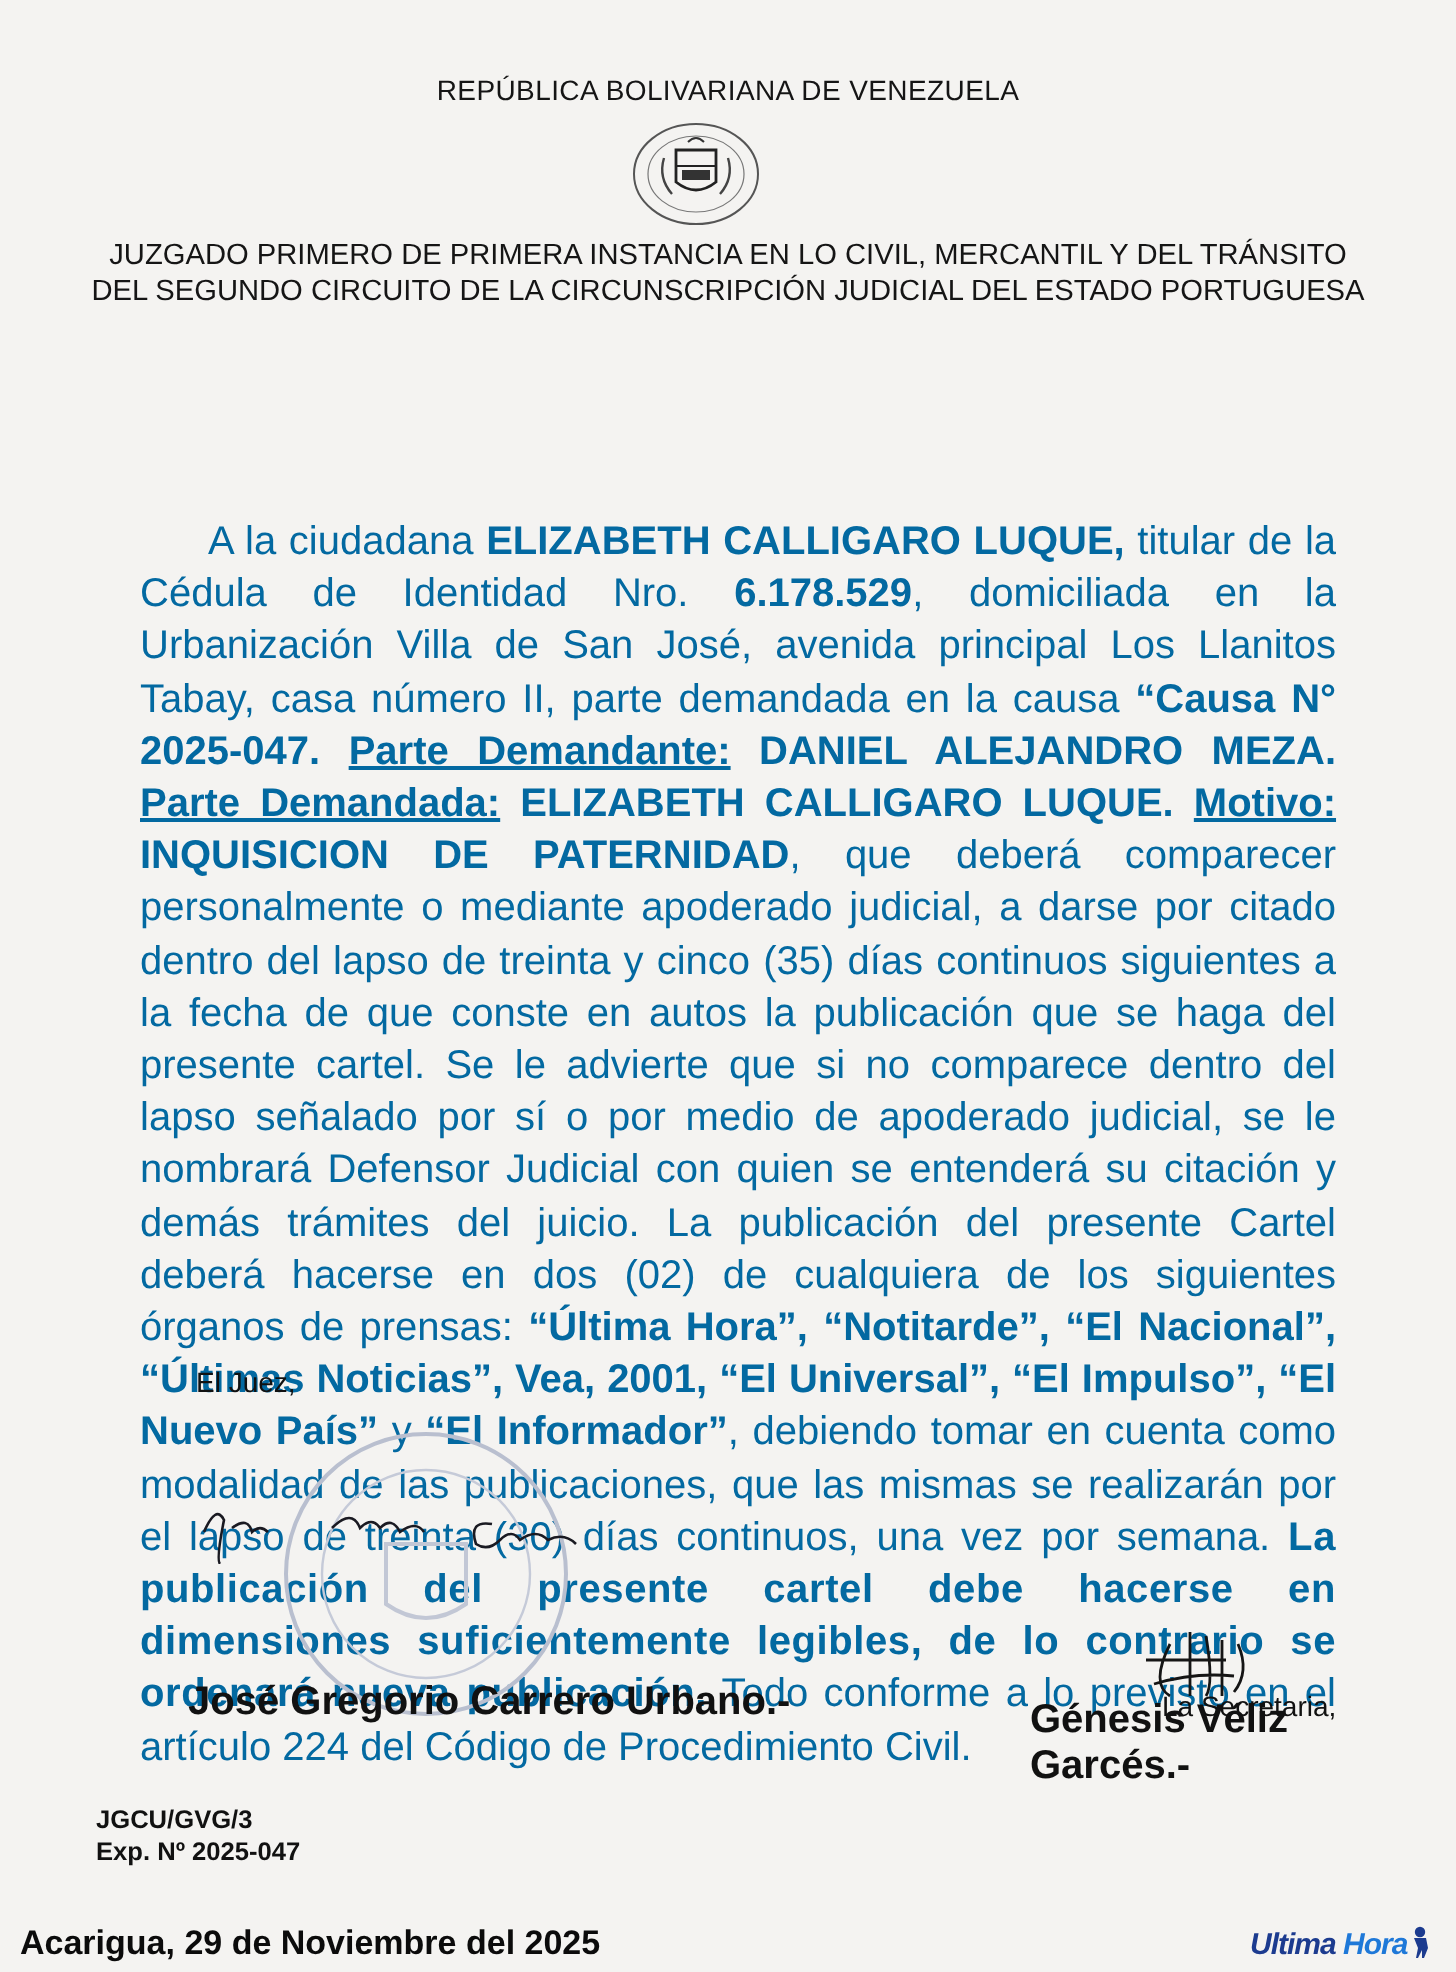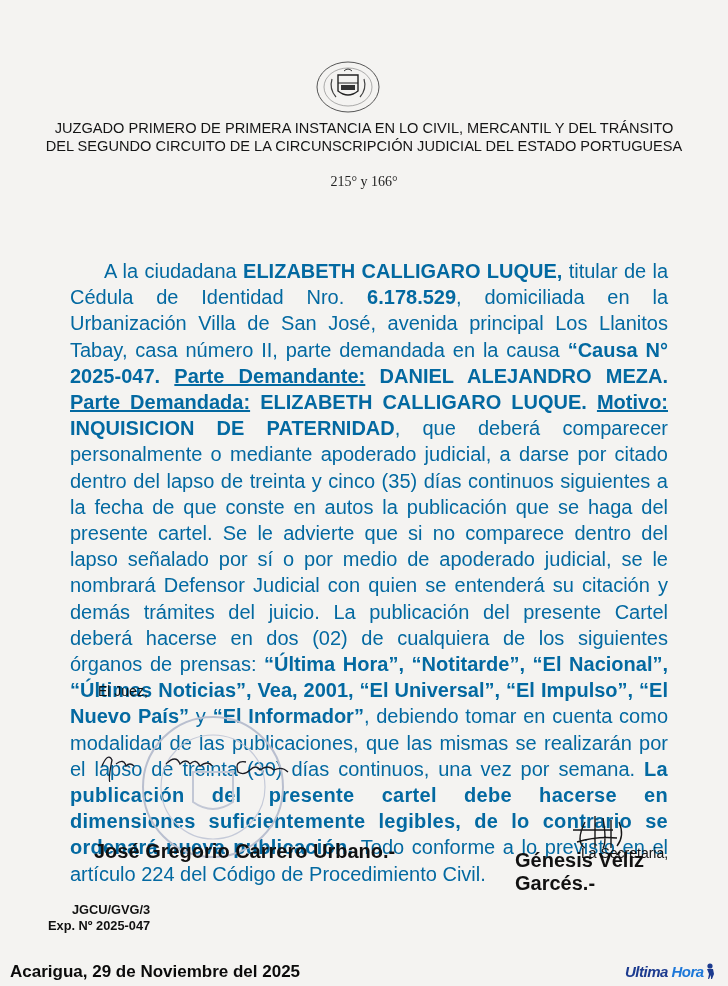--- a/index.html
+++ b/index.html
@@ -30,54 +30,54 @@
   .body-text .b { font-weight: bold; }
   .body-text .u { text-decoration: underline; font-weight: bold; }
   .body-text .strong-sent { font-weight: bold; letter-spacing: 0.3px; }
   .judge-label { position: absolute; left: 98px; top: 683px; font-size: 14px; }
   .judge-name { position: absolute; left: 94px; top: 808px; font-size: 20px; font-weight: bold; margin-top: 32px; }
   .judge-seal { position: absolute; left: 138px; top: 712px; width: 150px; height: 150px; }
   .judge-sig { position: absolute; left: 96px; top: 744px; width: 240px; height: 38px; }
   .sec-label { position: absolute; left: 581px; top: 845px; font-size: 14px; font-family: Liberation Sans, sans-serif; }
   .sec-sig { position: absolute; left: 565px; top: 812px; width: 75px; height: 40px; }
   .sec-name { position: absolute; left: 515px; top: 849px; font-size: 20px; font-weight: bold; }
-  .refs { position: absolute; left: 48px; top: 902px; font-size: 12.8px; font-weight: bold; line-height: 16px; text-align: right; }
+  .refs { position: absolute; left: 48px; top: 902px; font-size: 12.8px; font-weight: bold; line-height: 16px; }
   .footer-date {
     position: absolute; left: 10px; top: 962px; font-size: 17px; font-weight: bold; color: #0b0b0b;
   }
   .brand {
     position: absolute; left: 625px; top: 963px; font-size: 15px; font-weight: bold; font-style: italic;
     letter-spacing: -0.5px;
   }
   .brand .p1 { color: #1c3b8f; }
   .brand .p2 { color: #1e78d8; }
   .brand-icon { display: inline-block; width: 10px; height: 16px; vertical-align: -2px; margin-left: 1px; }
 </style>
 </head>
 <body>
 
 <div class="page">
 
+  <div class="center country">REPÚBLICA BOLIVARIANA DE VENEZUELA</div>
 
   <svg class="seal-top" viewBox="0 0 68 56">
     <ellipse cx="34" cy="28" rx="31" ry="25" fill="none" stroke="#555" stroke-width="1"></ellipse>
     <ellipse cx="34" cy="28" rx="24" ry="19" fill="none" stroke="#777" stroke-width="0.6"></ellipse>
     <path d="M24 16 h20 v16 q-10 8 -20 0 z" fill="none" stroke="#222" stroke-width="1.4"></path>
     <line x1="24" y1="24" x2="44" y2="24" stroke="#222" stroke-width="1"></line>
     <rect x="27" y="26" width="14" height="5" fill="#333"></rect>
     <path d="M18 20 q-3 10 4 18 M50 20 q3 10 -4 18" fill="none" stroke="#444" stroke-width="1.2"></path>
     <path d="M30 12 q4 -4 8 0" fill="none" stroke="#333" stroke-width="1"></path>
   </svg>
 
   <div class="center court">
     <div>JUZGADO PRIMERO DE PRIMERA INSTANCIA EN LO CIVIL, MERCANTIL Y DEL TRÁNSITO</div>
     <div>DEL SEGUNDO CIRCUITO DE LA CIRCUNSCRIPCIÓN JUDICIAL DEL ESTADO PORTUGUESA</div>
   </div>
 
-  <div class="center era">215° y 166°</div>
 
 
   <div class="body-text">
     <p><span>A la ciudadana </span><span class="b">ELIZABETH CALLIGARO  LUQUE,</span><span> titular de la Cédula de Identidad Nro. </span><span class="b">6.178.529</span><span>, domiciliada en la Urbanización Villa de San José, avenida principal Los Llanitos Tabay, casa número II, parte demandada en la causa </span><span class="b">“Causa N° 2025-047.</span> <span class="u">Parte Demandante:</span> <span class="b">DANIEL ALEJANDRO MEZA.</span> <span class="u">Parte Demandada:</span> <span class="b">ELIZABETH CALLIGARO LUQUE.</span> <span class="u">Motivo:</span> <span class="b">INQUISICION DE PATERNIDAD</span><span>, que deberá comparecer personalmente o mediante apoderado judicial, a darse por citado dentro del lapso de treinta y cinco (35) días continuos siguientes a la fecha de que conste en autos la publicación que se haga del presente cartel. Se le advierte que si no comparece dentro del lapso señalado por sí o por medio de apoderado judicial, se le nombrará Defensor Judicial con quien se entenderá su citación y demás trámites del juicio. La publicación del presente Cartel deberá hacerse en dos (02) de cualquiera de los siguientes órganos de prensas: </span><span class="b">“Última Hora”, “Notitarde”, “El Nacional”, “Últimas Noticias”, Vea, 2001, “El Universal”, “El Impulso”, “El Nuevo País”</span><span> y </span><span class="b">“El Informador”</span><span>, debiendo tomar en cuenta como modalidad de las publicaciones, que las mismas se realizarán por el lapso de treinta (30) días continuos, una vez por semana. </span><span class="strong-sent">La publicación del presente cartel debe hacerse en dimensiones suficientemente legibles, de lo contrario se ordenará nueva publicación.</span><span> Todo conforme a lo previsto en el artículo 224 del Código de Procedimiento Civil.</span></p>
   </div>
 
   <svg class="judge-seal" viewBox="0 0 150 150">
     <circle cx="75" cy="75" r="70" fill="none" stroke="#b9bfcf" stroke-width="2"></circle>
     <circle cx="75" cy="75" r="52" fill="none" stroke="#c5cad8" stroke-width="1.2"></circle>
     <path d="M55 60 h40 v30 q-20 14 -40 0 z" fill="none" stroke="#c2c7d5" stroke-width="2"></path>

